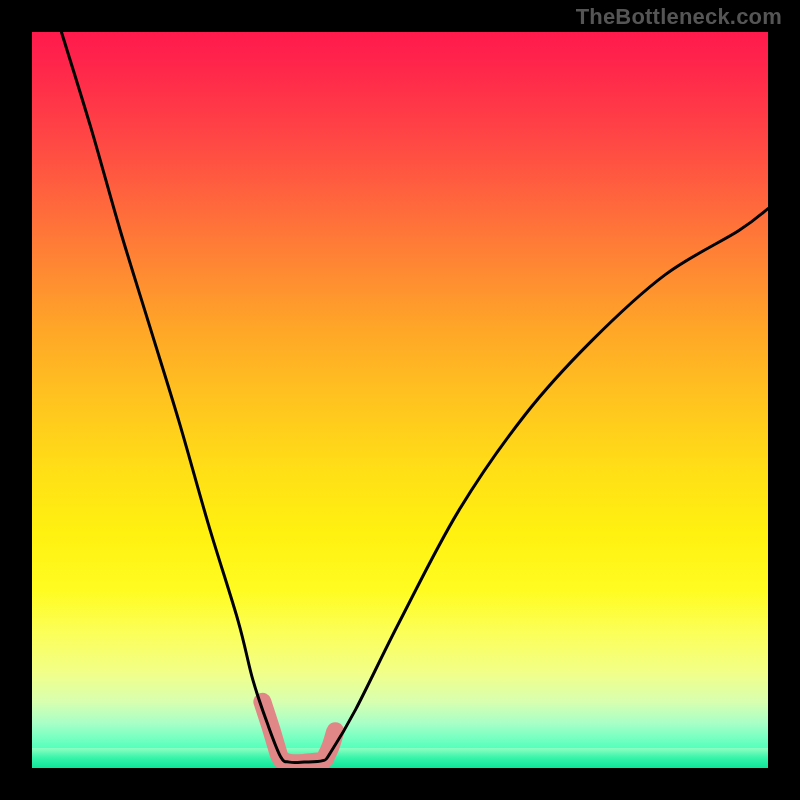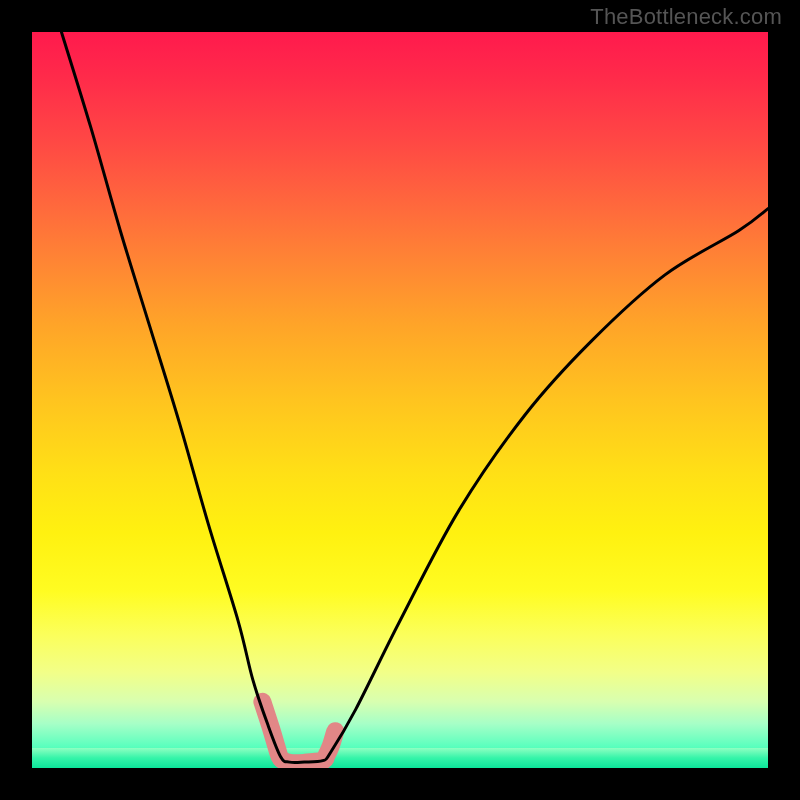--- a/index.html
+++ b/index.html
@@ -12,21 +12,21 @@
     position: relative;
     background: #000;
   }
   
   .watermark {
     position: absolute;
     top: 4px;
     right: 18px;
     font-family: Arial, Helvetica, sans-serif;
     font-size: 22px;
-    font-weight: 400;
+    font-weight: 700;
     color: #555;
     z-index: 10;
     letter-spacing: 0.2px;
   }
   
   .plot-area {
     position: absolute;
     left: 32px;
     top: 32px;
     width: 736px;

